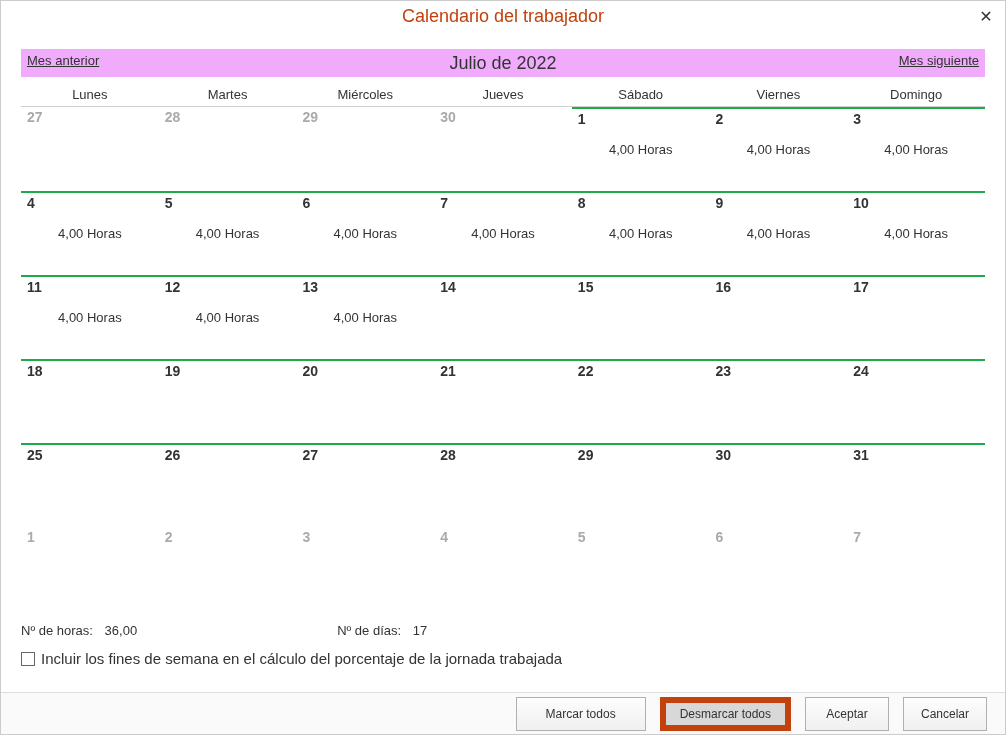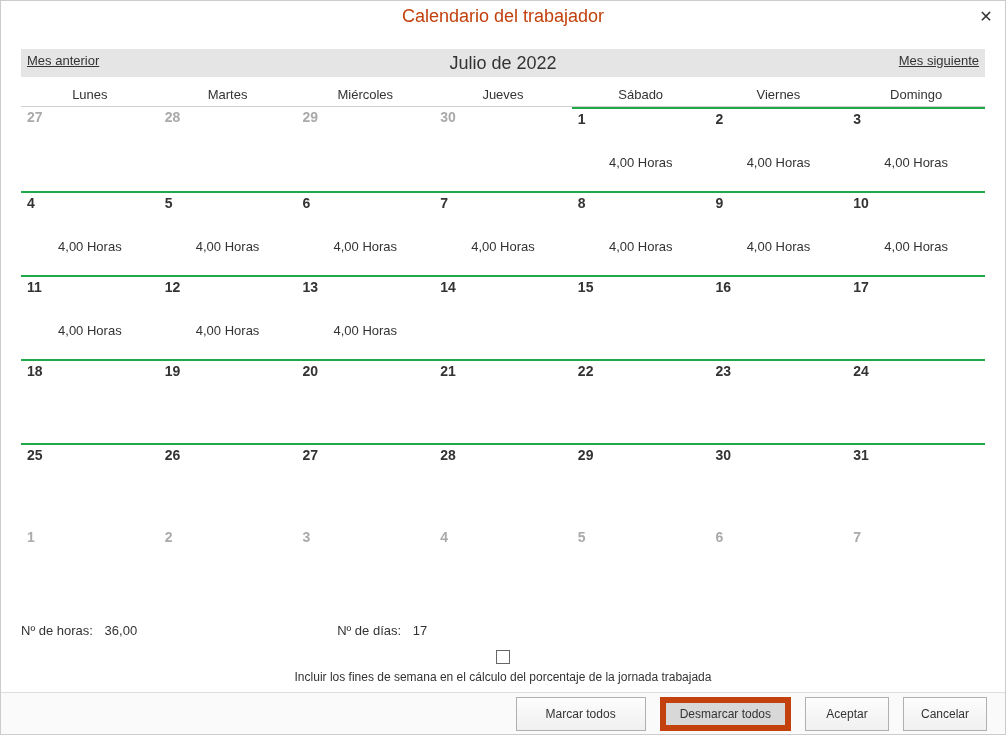--- a/index.html
+++ b/index.html
@@ -36,21 +36,21 @@
     align-items: center;
     justify-content: center;
     cursor: pointer;
     font-size: 16px;
     color: #333;
   }
 
   .content { padding: 4px 20px 60px 20px; }
 
   .month-bar {
-    background: #e5e5e5;
+    background: #f0abfc;
     height: 28px;
     display: flex;
     align-items: center;
     position: relative;
     margin-top: 14px;
   }
   .month-bar .prev, .month-bar .next {
     position: absolute;
     top: 4px;
     font-size: 13px;
@@ -91,40 +91,39 @@
   }
   .cell.active { border-top: 2px solid #1fa948; }
   .daynum {
     font-size: 14px;
     font-weight: bold;
     color: #333;
   }
   .cell.other .daynum { color: #aaa; font-weight: bold; }
   .hours {
     text-align: center;
-    margin-top: 28px;
+    margin-top: 15px;
     font-size: 13px;
     color: #333;
   }
 
   .summary {
     margin-top: 12px;
     display: flex;
     gap: 200px;
     font-size: 13px;
   }
   .summary .label { margin-right: 8px; }
 
   .chk-row {
     margin-top: 12px;
     display: flex;
     align-items: center;
     gap: 6px;
-    font-size: 12px;
-    flex-direction: column;
+    font-size: 15px;
   }
   .chk {
     width: 14px; height: 14px;
     border: 1px solid #666;
     background: #fff;
     cursor: pointer;
   }
 
   .footer {
     position: absolute;

